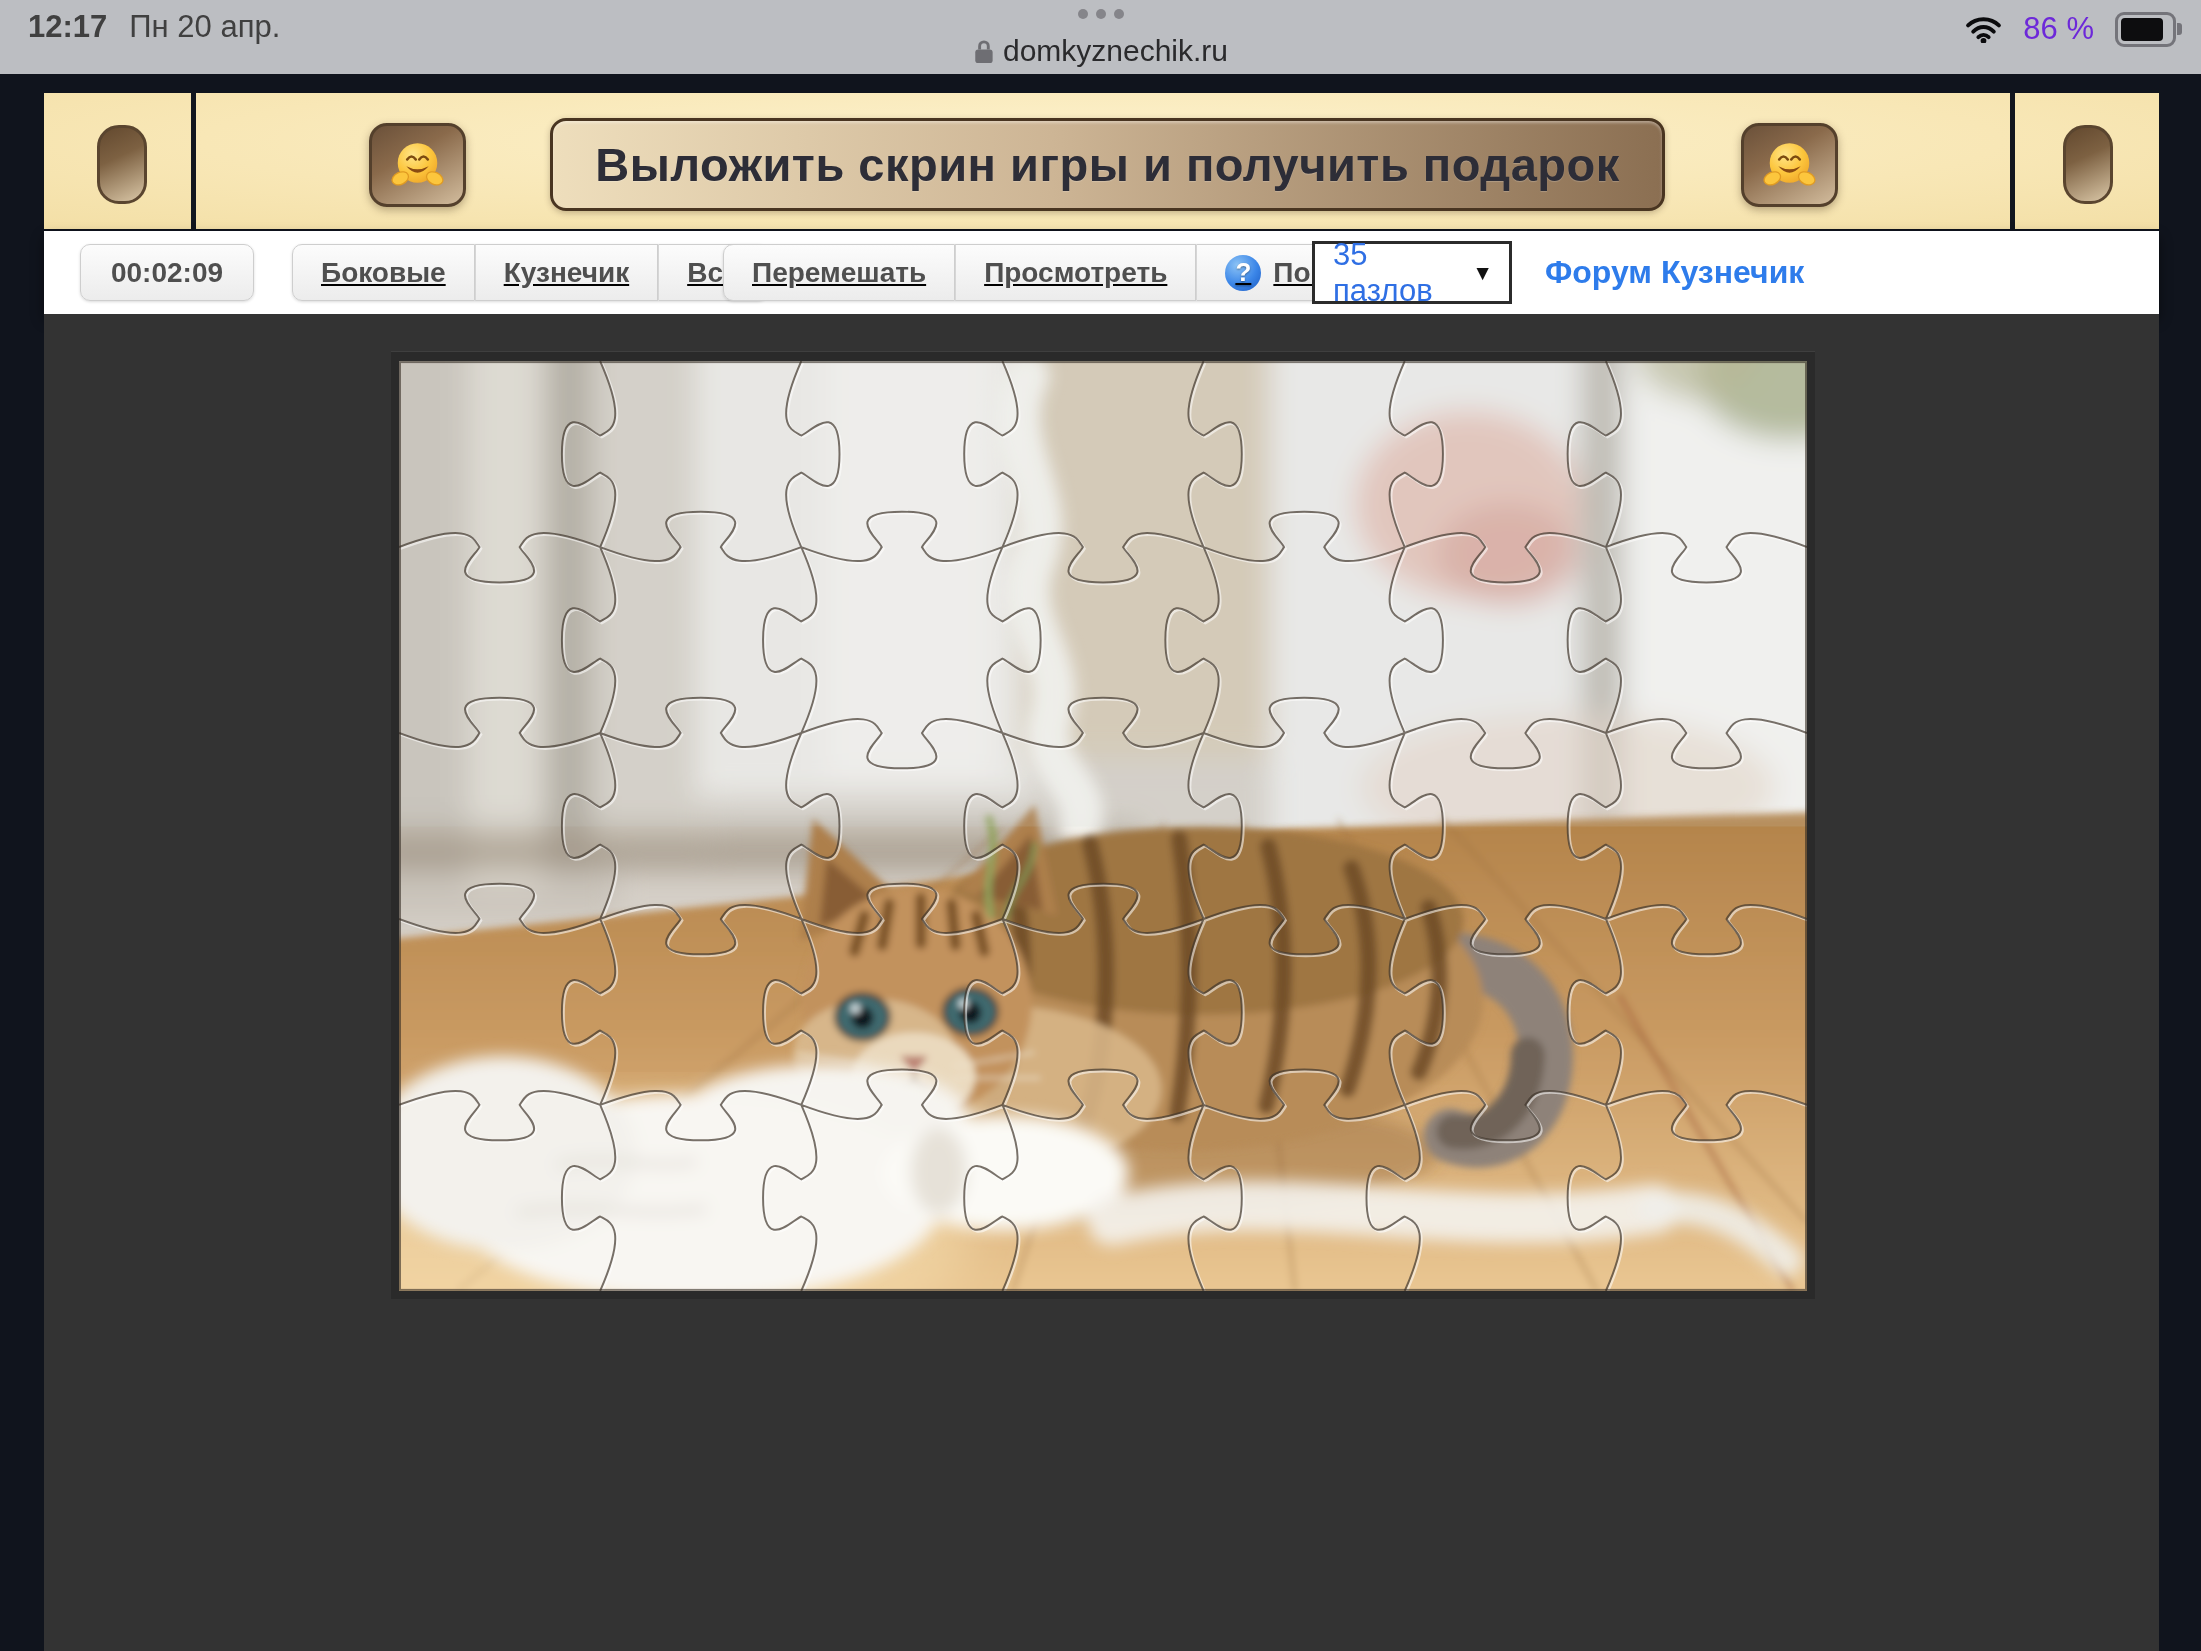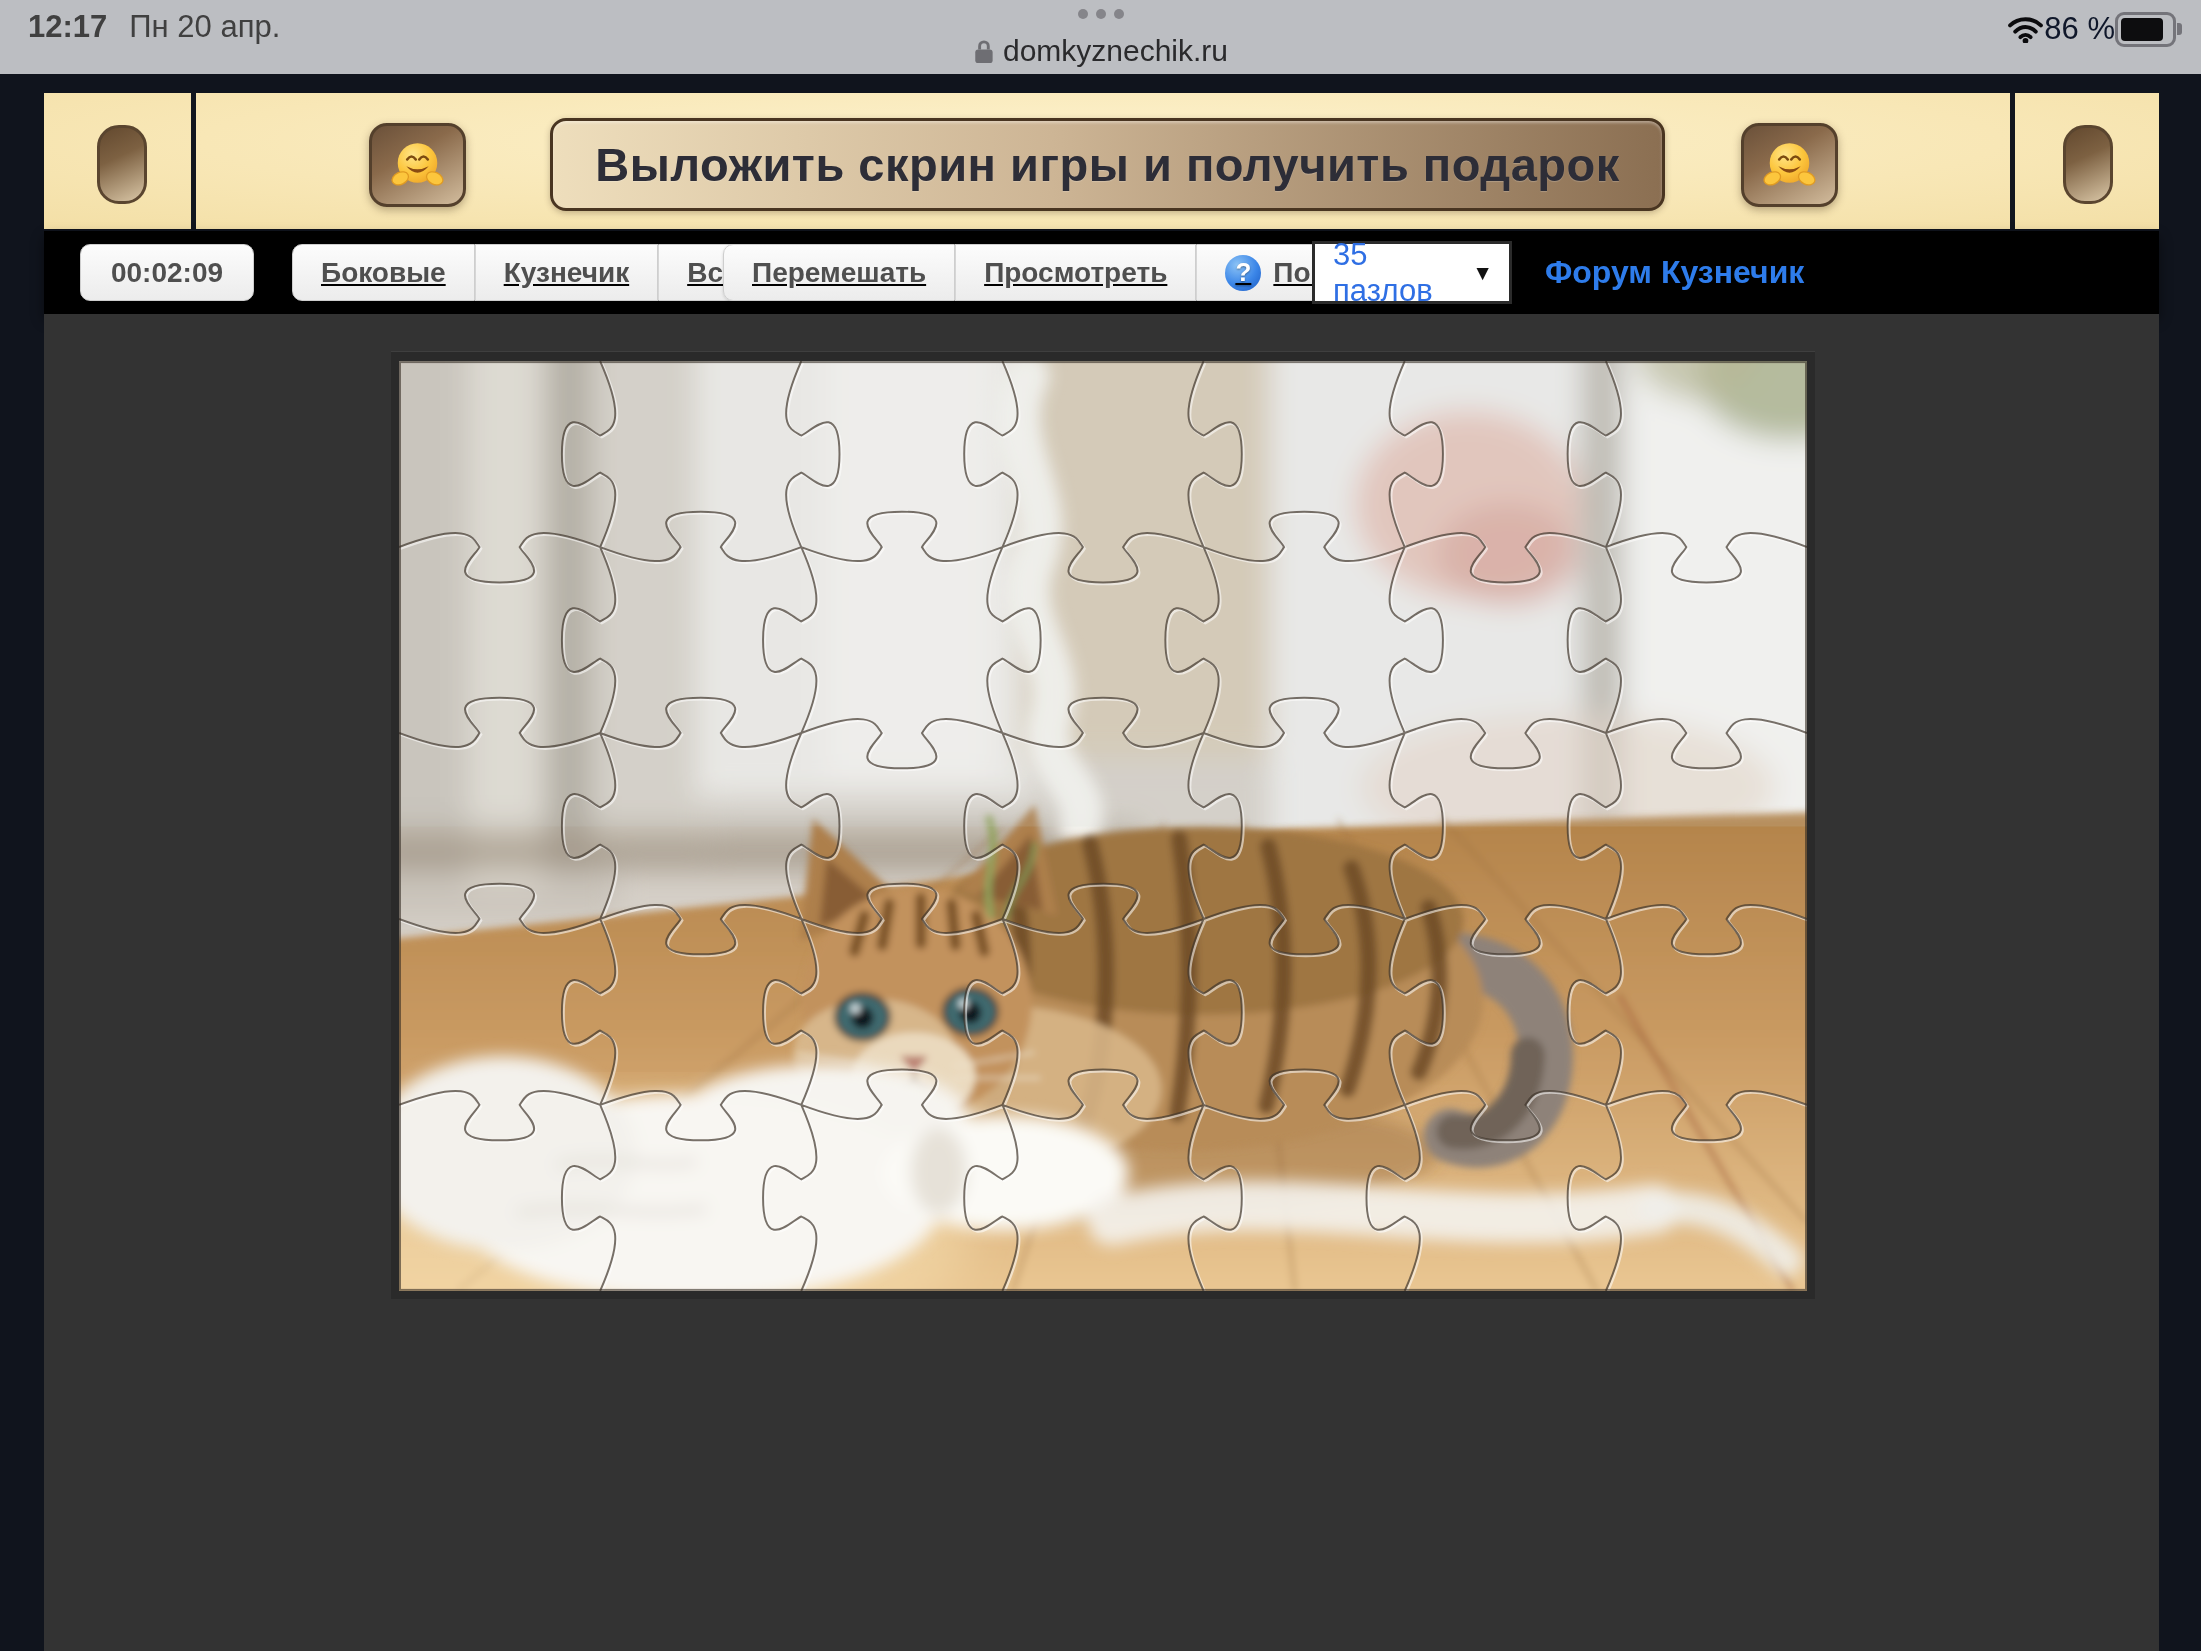--- a/index.html
+++ b/index.html
@@ -9,41 +9,41 @@
     -webkit-font-smoothing:antialiased;
   }
   
   .statusbar{position:absolute;left:0;top:0;width:2202px;height:74px;background:#bcbec2;}
   .sb-left{position:absolute;left:28px;top:9px;font-size:31px;color:#404040;font-weight:600;}
   .sb-left .date{font-weight:500;margin-left:22px;}
   .sb-dots{position:absolute;left:50%;top:9px;transform:translateX(-50%);display:flex;gap:8px;}
   .sb-dots i{width:10px;height:10px;border-radius:50%;background:#85858a;}
   .sb-url{position:absolute;left:50%;top:34px;transform:translateX(-50%);display:flex;align-items:center;gap:9px;
     font-size:30px;color:#2a2a2c;}
-  .sb-right{position:absolute;right:26px;top:11px;display:flex;align-items:center;gap:0;font-size:31px;color:#0f172a;}
+  .sb-right{position:absolute;right:26px;top:11px;display:flex;align-items:center;gap:21px;font-size:31px;color:#6d28d9;}
   .battery{position:relative;width:55px;height:29px;border:3px solid #74747a;border-radius:9px;}
   .battery .fill{position:absolute;left:3px;top:3px;bottom:3px;width:42px;background:#0d0d0f;border-radius:4px;}
   .battery .nub{position:absolute;right:-9px;top:8px;width:5px;height:12px;background:#74747a;border-radius:0 3px 3px 0;}
   
   .banner{position:absolute;left:44px;top:93px;width:2115px;height:136px;
     background:radial-gradient(ellipse at 50% 35%, #fdf2cd 0%, #f8e7b6 60%, #f3dfa6 100%);}
   .banner .divider{position:absolute;top:0;width:5px;height:136px;background:#12161f;}
   .pill{position:absolute;width:44px;height:73px;border-radius:22px;border:3px solid #5a452f;
     background:linear-gradient(155deg,#63492f 0%,#7d6142 40%,#d9c6a6 100%);}
   .emoji-btn{position:absolute;top:30px;width:91px;height:78px;border-radius:18px;border:3px solid #54402c;
     background:linear-gradient(150deg,#6b513a 0%,#8a6a4b 38%,#d2bc9d 100%);
     display:flex;align-items:center;justify-content:center;box-shadow:0 3px 8px rgba(60,40,20,.35);}
   .title-plate{position:absolute;left:506px;top:25px;width:1109px;height:87px;border:3px solid #493521;border-radius:16px;
     background:linear-gradient(90deg,#eedebc 0%,#cdb595 45%,#8b6f52 100%);
     display:flex;align-items:center;justify-content:center;
     box-shadow:inset 0 2px 3px rgba(255,255,255,.35), 0 2px 6px rgba(70,50,30,.3);}
   .title-plate span{font-size:47px;font-weight:bold;color:#2d2d37;letter-spacing:0.5px;white-space:nowrap;
     text-shadow:0 1px 1px rgba(255,255,255,.2);}
   
-  .toolbar{position:absolute;left:44px;top:231px;width:2115px;height:83px;background:#000000;
+  .toolbar{position:absolute;left:44px;top:231px;width:2115px;height:83px;background:#ffffff;
     box-shadow:0 6px 12px rgba(0,0,0,.45);}
   .btn{height:57px;display:inline-flex;align-items:center;justify-content:center;
     background:linear-gradient(180deg,#fcfcfc 0%,#ececec 100%);border:1px solid #cecece;
     font-size:28px;font-weight:bold;color:#4f4f4f;box-sizing:border-box;padding:0 28px;cursor:default;}
   .single{position:absolute;top:13px;border-radius:10px;box-shadow:0 1px 3px rgba(0,0,0,.15);}
   .group{position:absolute;top:13px;display:flex;box-shadow:0 1px 3px rgba(0,0,0,.15);border-radius:10px;text-decoration:underline;}
   .group .btn + .btn{border-left:1px solid #d6d6d6;}
   .group .btn:first-child{border-radius:10px 0 0 10px;}
   .group .btn:last-child{border-radius:0 10px 10px 0;}
   .group .btn:only-child{border-radius:10px;}

